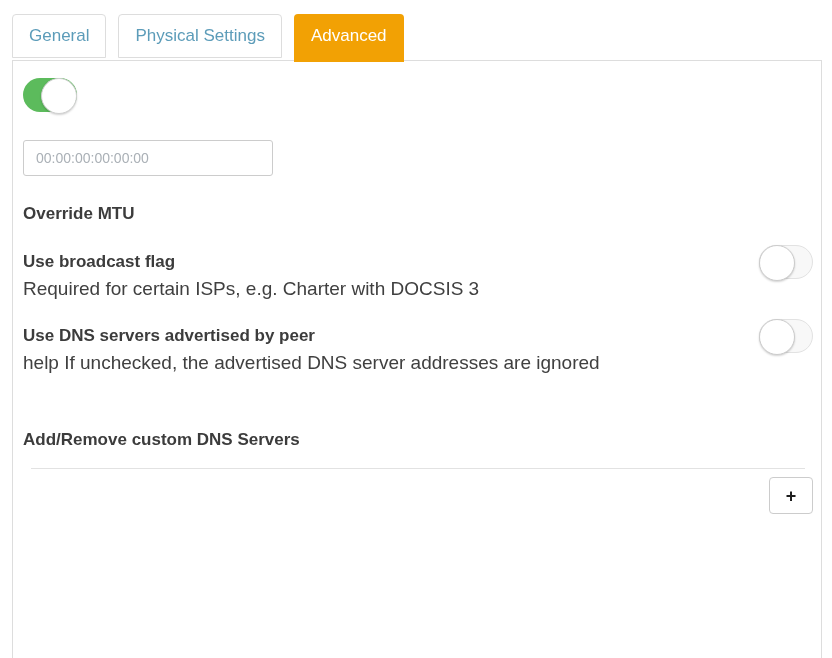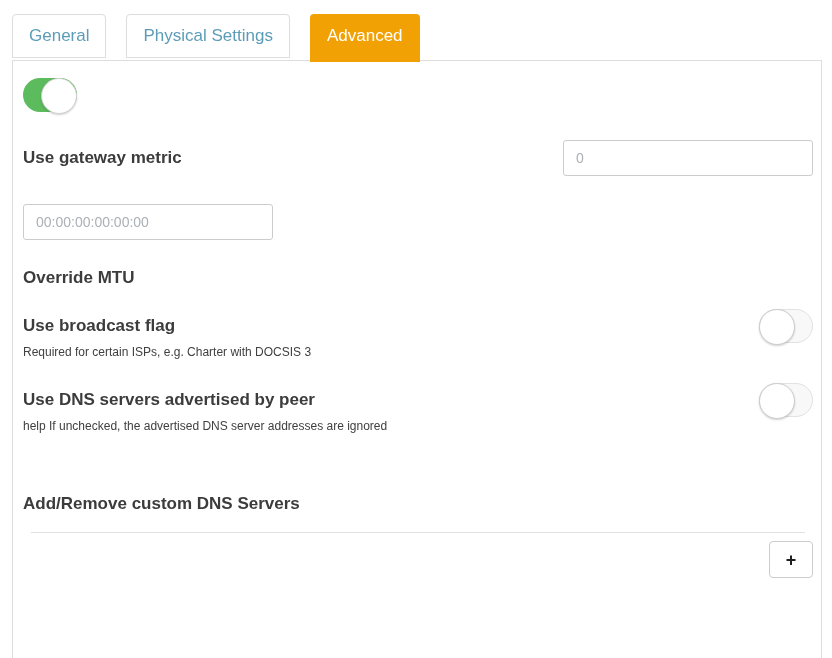--- a/index.html
+++ b/index.html
@@ -1,37 +1,37 @@
 <!DOCTYPE html>
 <html><head>
 <meta charset="utf-8">
 <style>
   * { margin:0; padding:0; box-sizing:border-box; }
   html,body { width:832px; height:658px; overflow:hidden; background:#fff;
     font-family:"Liberation Sans", sans-serif; }
 
   
-  .tabbar { display:flex; gap:20px; padding-left:12px; margin-top:14px; position:relative; z-index:2; align-items:flex-end; }
+  .tabbar { display:flex; gap:12px; padding-left:12px; margin-top:14px; position:relative; z-index:2; align-items:flex-end; }
   .tab { background:#fff; border:1px solid #ddd; border-radius:4px 4px 0 0;
     padding:11px 16px 11px; font-size:17px; color:#5c9cb9; margin-bottom:2px;
     cursor:pointer; line-height:20px; }
   .tab.active { background:#f2a104; border:none; color:#fff; font-weight:normal;
     margin-bottom:-2px; padding:12px 17px 16px; }
 
   
   .content { border:1px solid #ddd; border-bottom:none; margin:0 10px 0 12px;
     height:600px; padding:17px 8px 0 10px; position:relative; z-index:1; }
 
   
   .row { display:flex; justify-content:space-between; align-items:center; margin-bottom:28px; }
   .row.with-help { align-items:flex-start; margin-bottom:30px; }
   .row.with-help .toggle { margin-top:-7px; }
   .row.last-help { margin-bottom:12px; }
   .label { font-size:17px; font-weight:bold; color:#3c3c3c; line-height:20px; }
-  .help { font-size:12px; color:#404040; margin-top:9px; line-height:15px; }
+  .help { font-size:19px; color:#404040; margin-top:9px; line-height:15px; }
 
   
   .text-input { width:250px; height:36px; border:1px solid #ccc; border-radius:3px;
     padding:0 12px; font-size:14px; color:#555; font-family:"Liberation Sans", sans-serif;
     outline:none; }
   .text-input::placeholder { color:#aab0b6; opacity:1; }
 
   
   .toggle { position:relative; width:54px; height:34px; border-radius:17px;
     flex:0 0 auto; cursor:pointer; }
@@ -59,24 +59,20 @@
   <div class="tab">Physical Settings</div>
   <div class="tab active">Advanced</div>
 </div>
 
 <div class="content">
 
   <div class="row">
     <div class="toggle" data-state="on"></div>
   </div>
 
-  <div class="row">
-    <div class="label">Use gateway metric</div>
-    <input class="text-input" type="text" placeholder="0" style="">
-  </div>
 
   <div class="row">
     <input class="text-input" type="text" placeholder="00:00:00:00:00:00" style="">
   </div>
 
   <div class="row">
     <div class="label">Override MTU</div>
   </div>
 
   <div class="row with-help">

